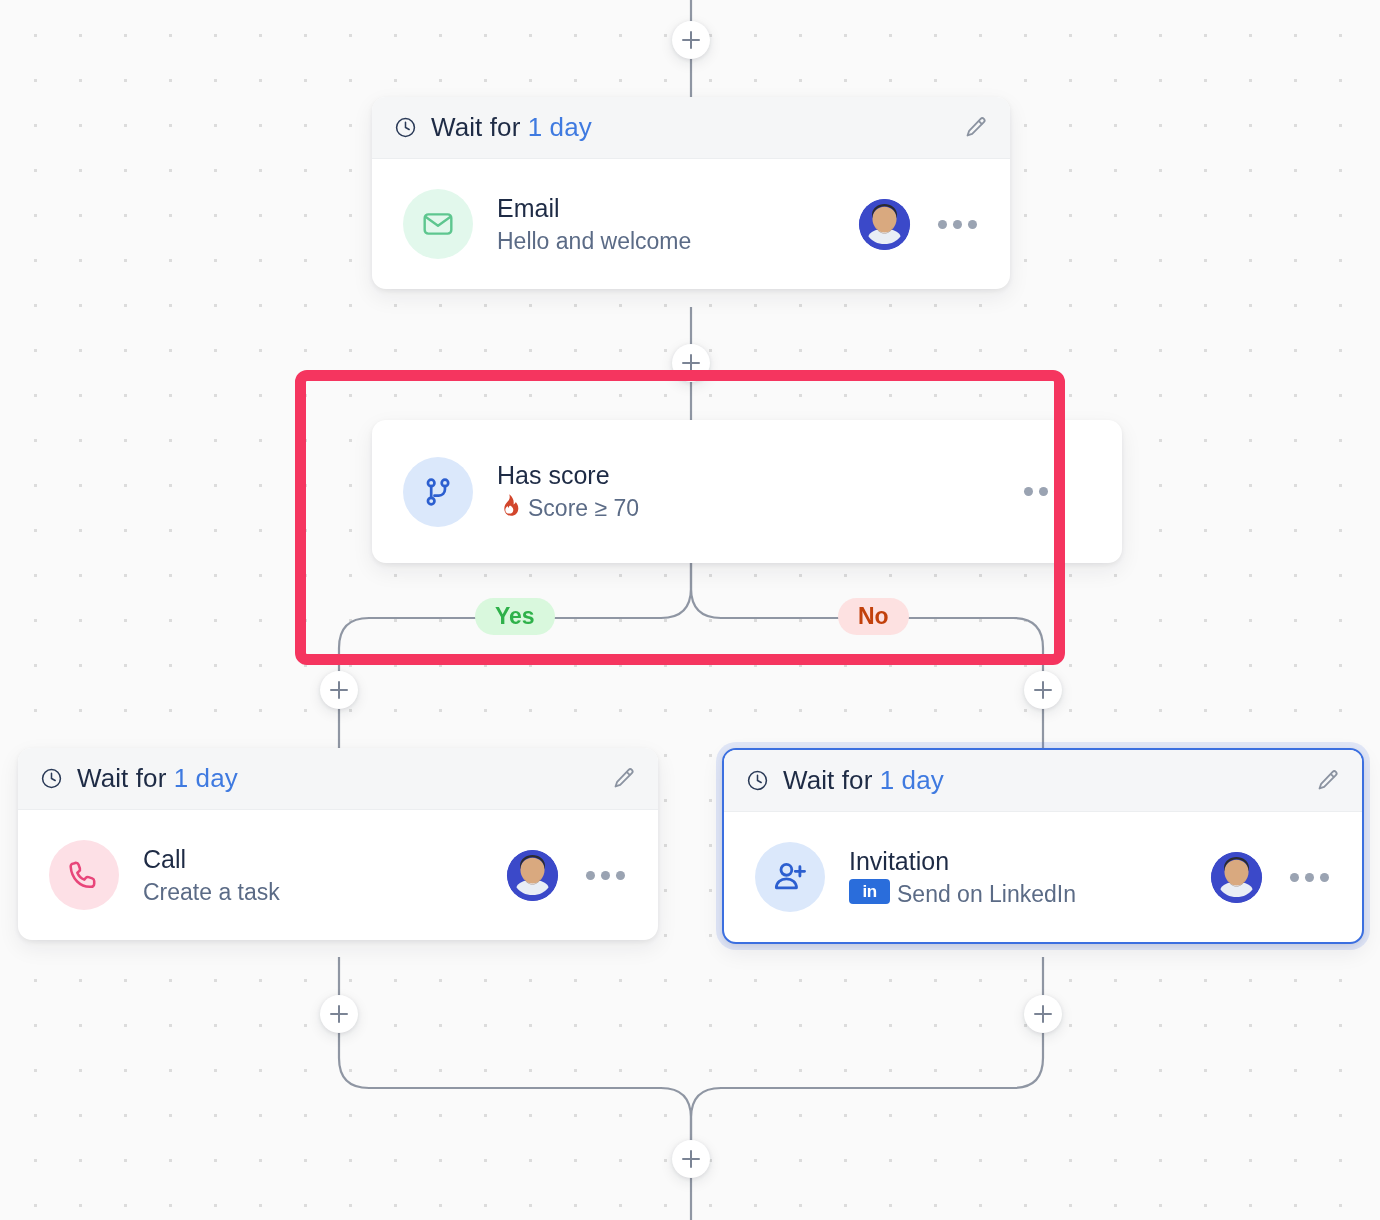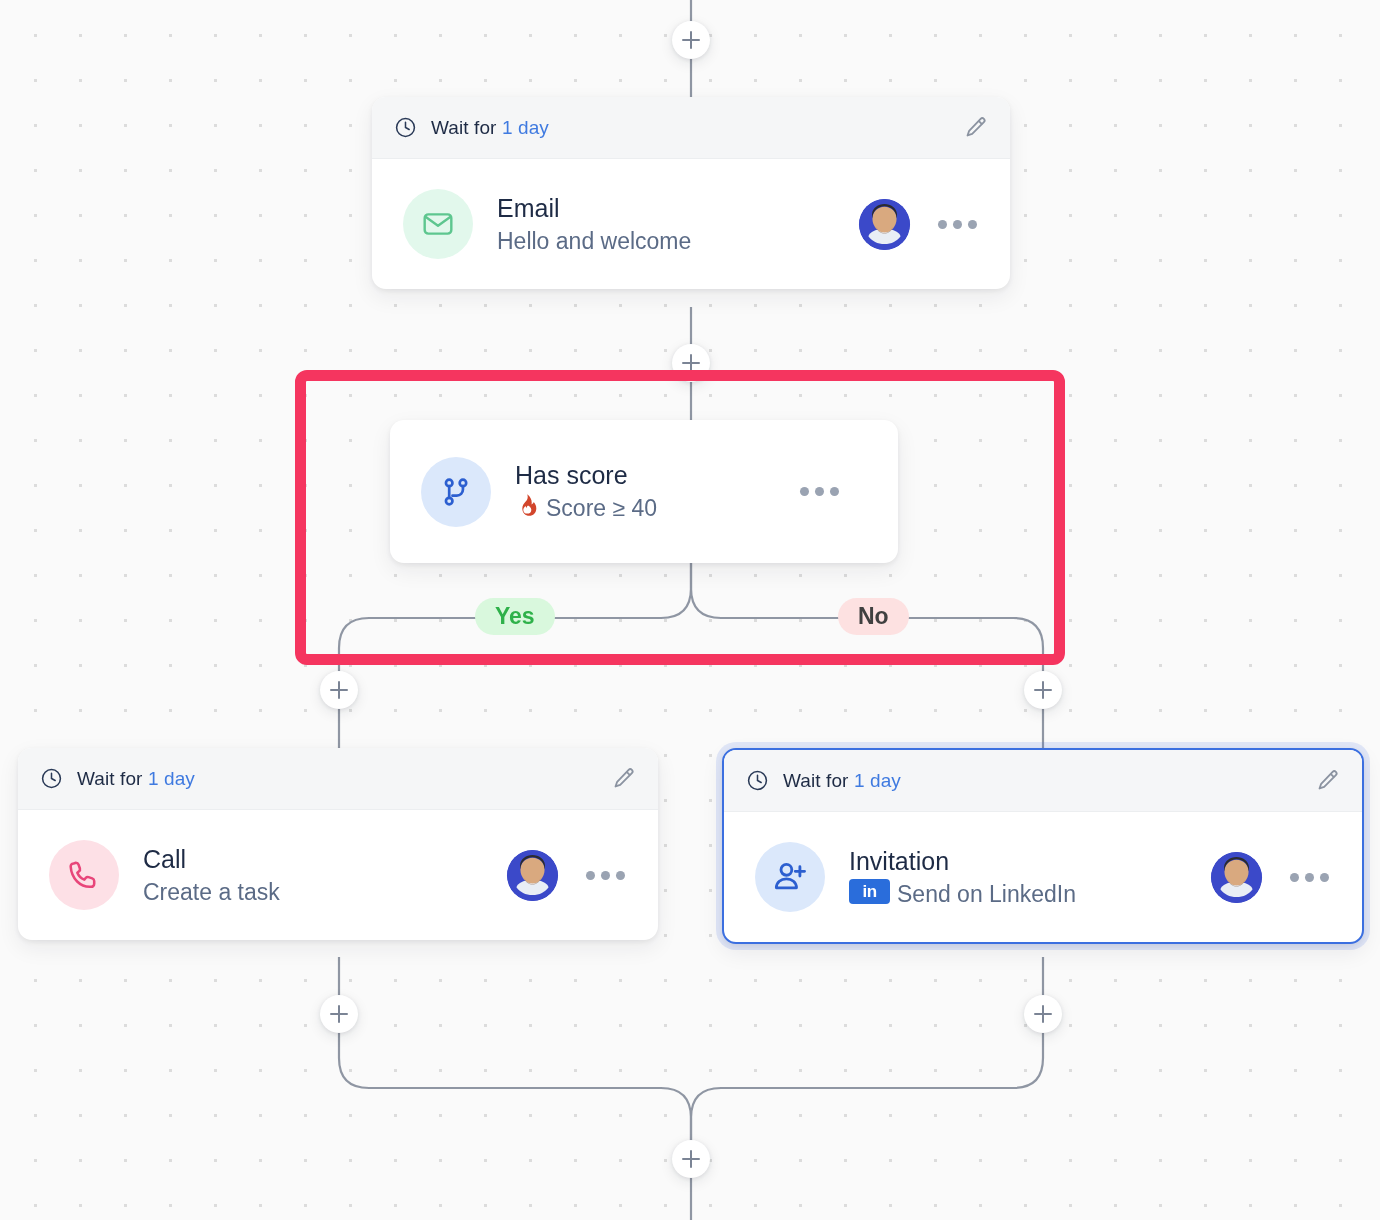--- a/index.html
+++ b/index.html
@@ -53,21 +53,21 @@
     align-items: center;
     height: 62px;
     padding: 0 22px;
     background: #f5f6f7;
     border-bottom: 1px solid #eceef0;
   }
   .node.selected .wait-bar { background: #f5f6f8; }
 
   .wait-clock { width: 23px; height: 23px; flex: 0 0 auto; margin-right: 14px; }
   .wait-text {
-    font-size: 19px;
+    font-size: 26px;
     color: #1e2b45;
     letter-spacing: .1px;
     white-space: nowrap;
   }
   .wait-text .dur { color: #3f7ae0; }
   .pencil { margin-left: auto; width: 26px; height: 26px; cursor: pointer; }
 
   .body-row {
     display: flex;
     align-items: center;
@@ -147,21 +147,21 @@
   .pill {
     position: absolute;
     z-index: 4;
     border-radius: 22px;
     padding: 7px 20px;
     font-size: 23px;
     line-height: 1;
     font-weight: bold;
   }
   .pill-yes { background: #d9f8dd; color: #2fb14a; }
-  .pill-no  { background: #fde1e1; color: #404040; }
+  .pill-no  { background: #fde1e1; color: #c2410c; }
 
   
   #highlight {
     position: absolute;
     border: 11px solid #f5355f;
     border-radius: 12px;
     z-index: 6;
     pointer-events: none;
   }
 
@@ -249,39 +249,39 @@
         </svg>
       </div>
       <div class="dots">
         <i></i>
         <i></i>
         <i></i>
       </div>
     </div>
   </div>
 
-  <div class="node" style="left:390px; top:420px; width:508px;">
+  <div class="node" style="left:372px; top:420px; width:750px;">
     <div class="body-row" style="min-height:143px;">
       <div class="avatar-icon ic-blue">
         <svg width="34" height="34" viewBox="0 0 24 24">
           <circle cx="7.2" cy="5.6" r="2.3" fill="none" stroke="#2c5fd0" stroke-width="1.9"></circle>
           <circle cx="7.2" cy="18.4" r="2.3" fill="none" stroke="#2c5fd0" stroke-width="1.9"></circle>
           <circle cx="16.9" cy="5.6" r="2.3" fill="none" stroke="#2c5fd0" stroke-width="1.9"></circle>
           <path d="M7.2 7.9v8.2" fill="none" stroke="#2c5fd0" stroke-width="1.9" stroke-linecap="round"></path>
           <path d="M16.9 7.9v2.4c0 2.4-1.9 4.3-4.3 4.3H9.5" fill="none" stroke="#2c5fd0" stroke-width="1.9" stroke-linecap="round"></path>
         </svg>
       </div>
       <div class="texts">
         <div class="node-title">Has score</div>
         <div class="node-sub">
           <svg class="flame" viewBox="0 0 24 26">
             <path d="M12.2 1.2c1.2 3.4.1 5.4-1.3 7.1-1.6 2-3.6 3.9-3.6 7.1 0 4.4 3.1 7.4 7 7.4s7-3 7-7.4c0-3-1.3-4.6-2.6-6.3-.4 1.3-1.3 2.1-2.2 2.3.8-3.3-.5-7.4-4.3-10.2z" fill="#d2462c"></path>
             <path d="M14.3 13.2c1.4 1.2 2 2.4 2 3.7 0 2.1-1.6 3.7-4 3.7s-4-1.6-4-3.7c0-1.7 1.1-2.9 2.4-4 .1 1 .6 1.6 1.3 1.8-.3-1.3.6-2.5 2.3-1.5z" fill="#ffffff"></path>
           </svg>
-          <span>Score ≥ 40</span>
+          <span>Score ≥ 70</span>
         </div>
       </div>
       <div class="dots" style="margin-right:26px;">
         <i></i>
         <i></i>
         <i></i>
       </div>
     </div>
   </div>
 

